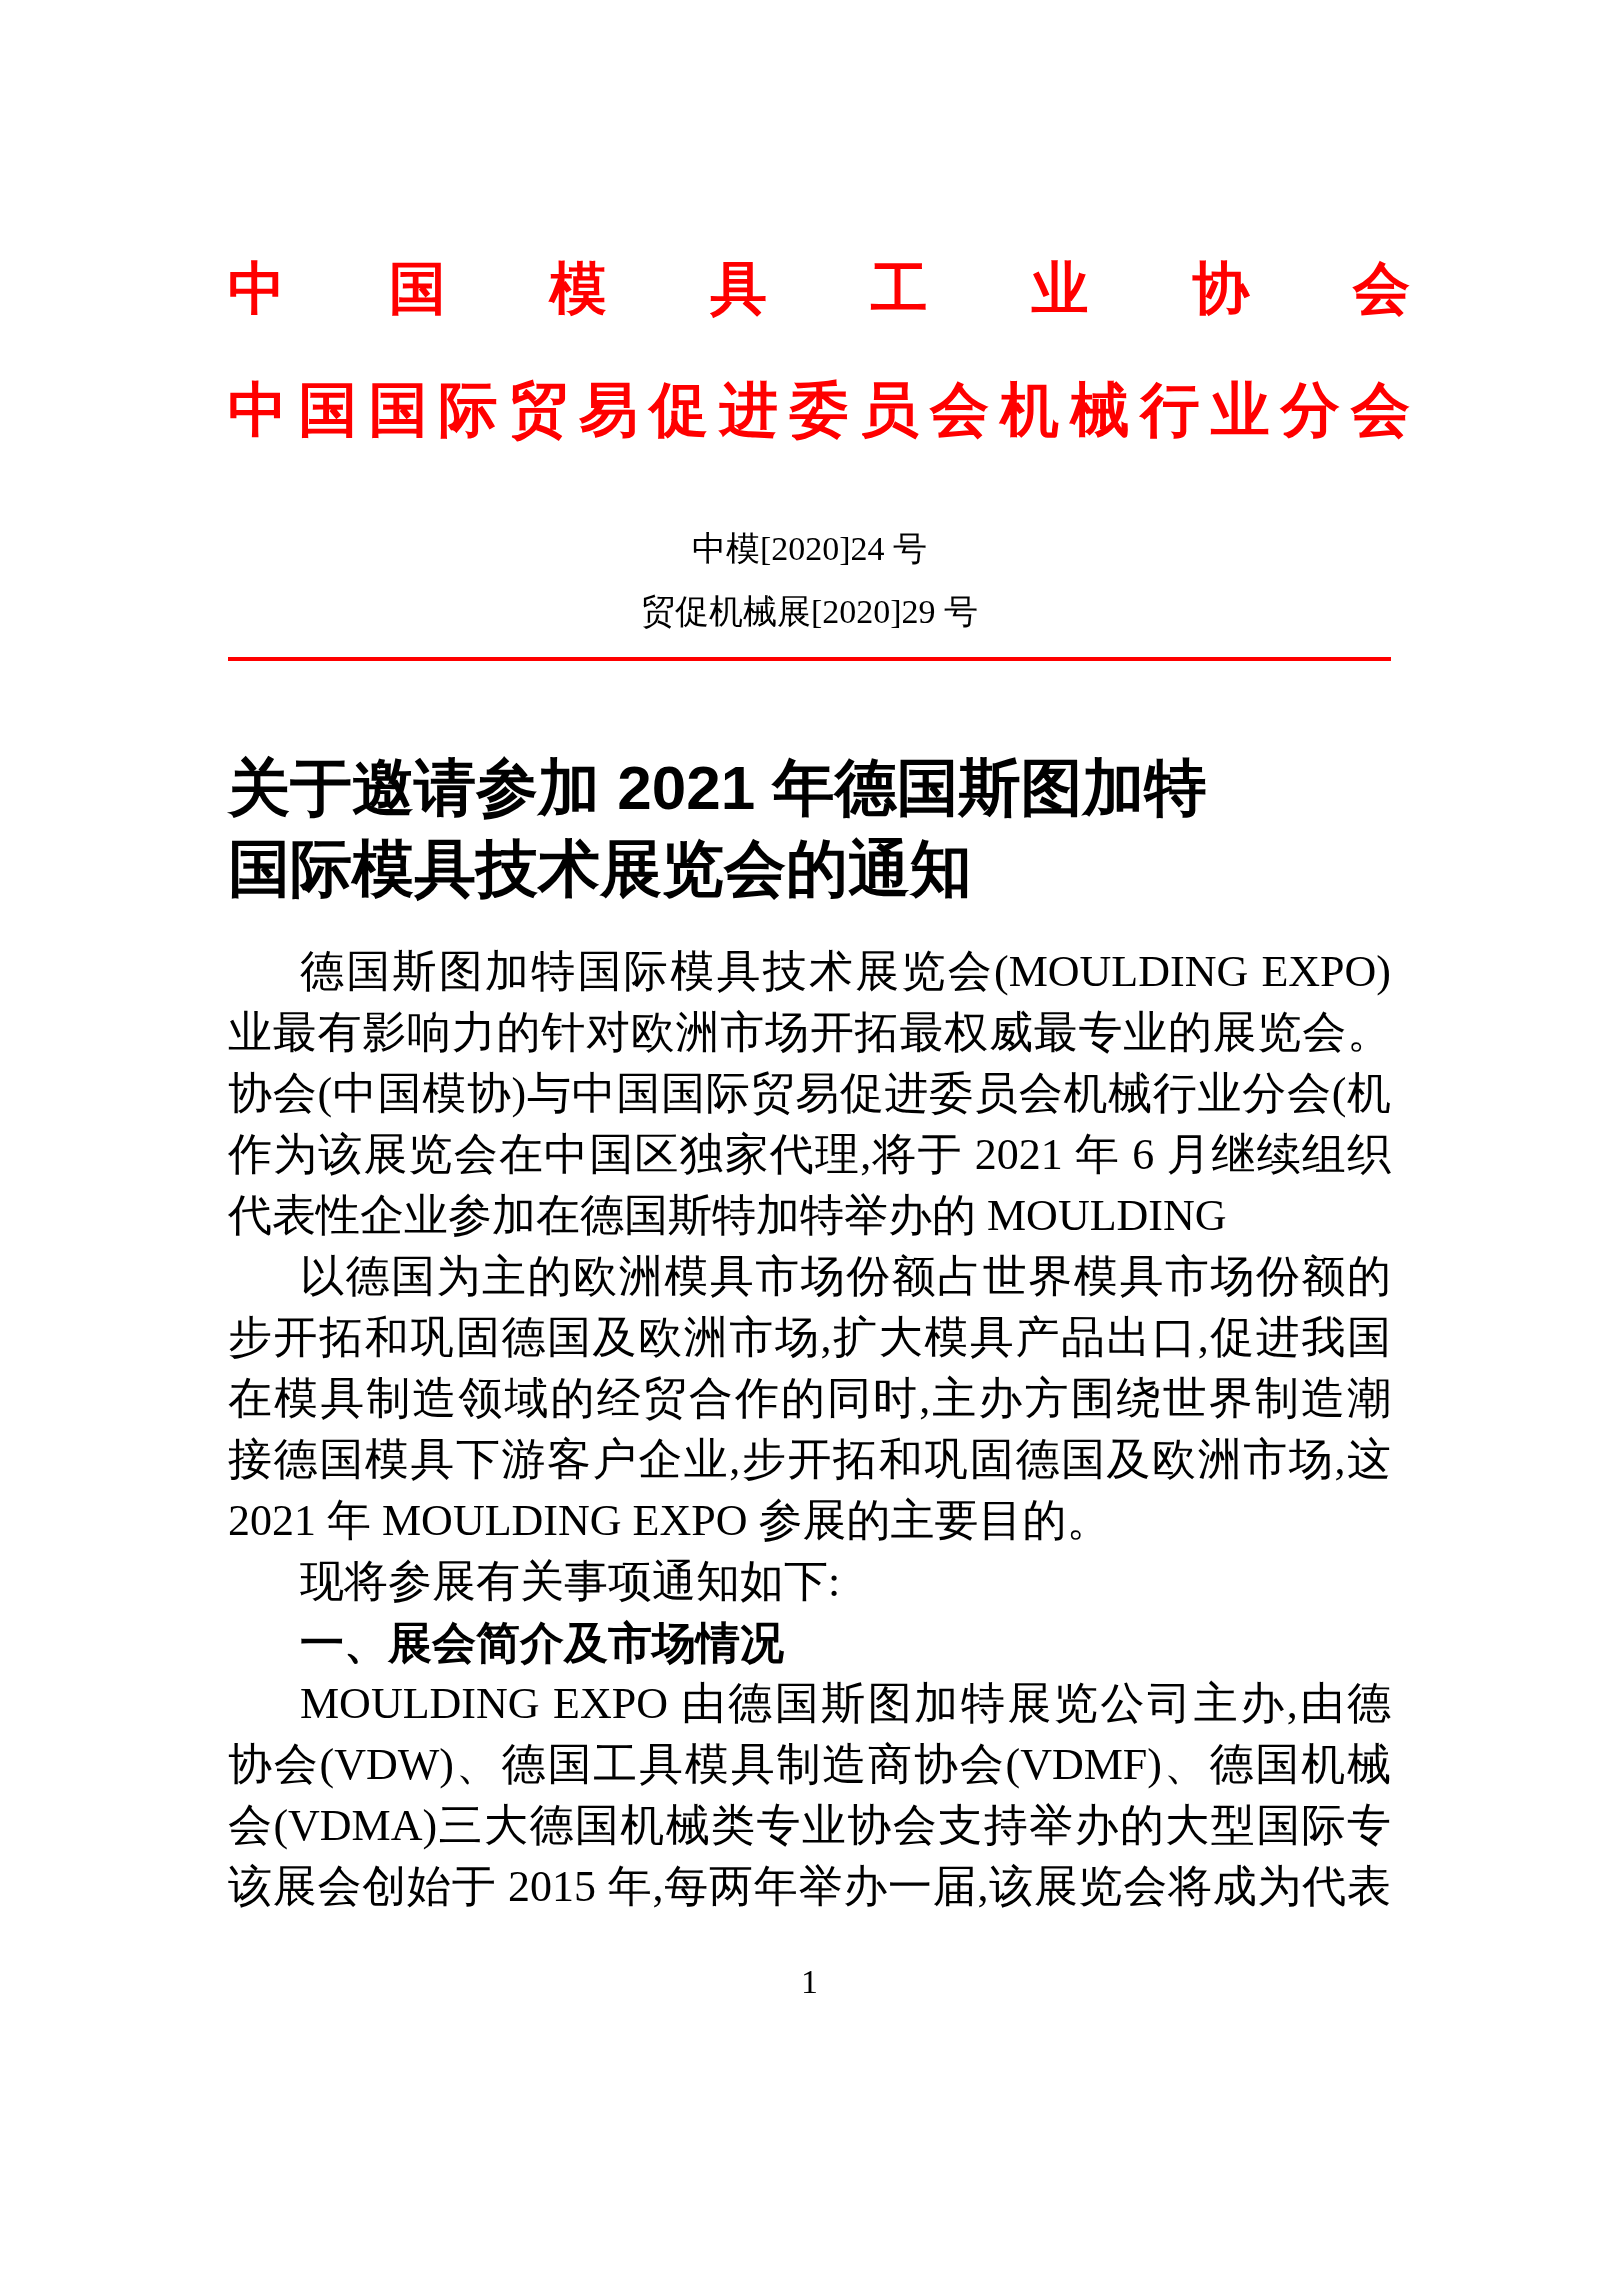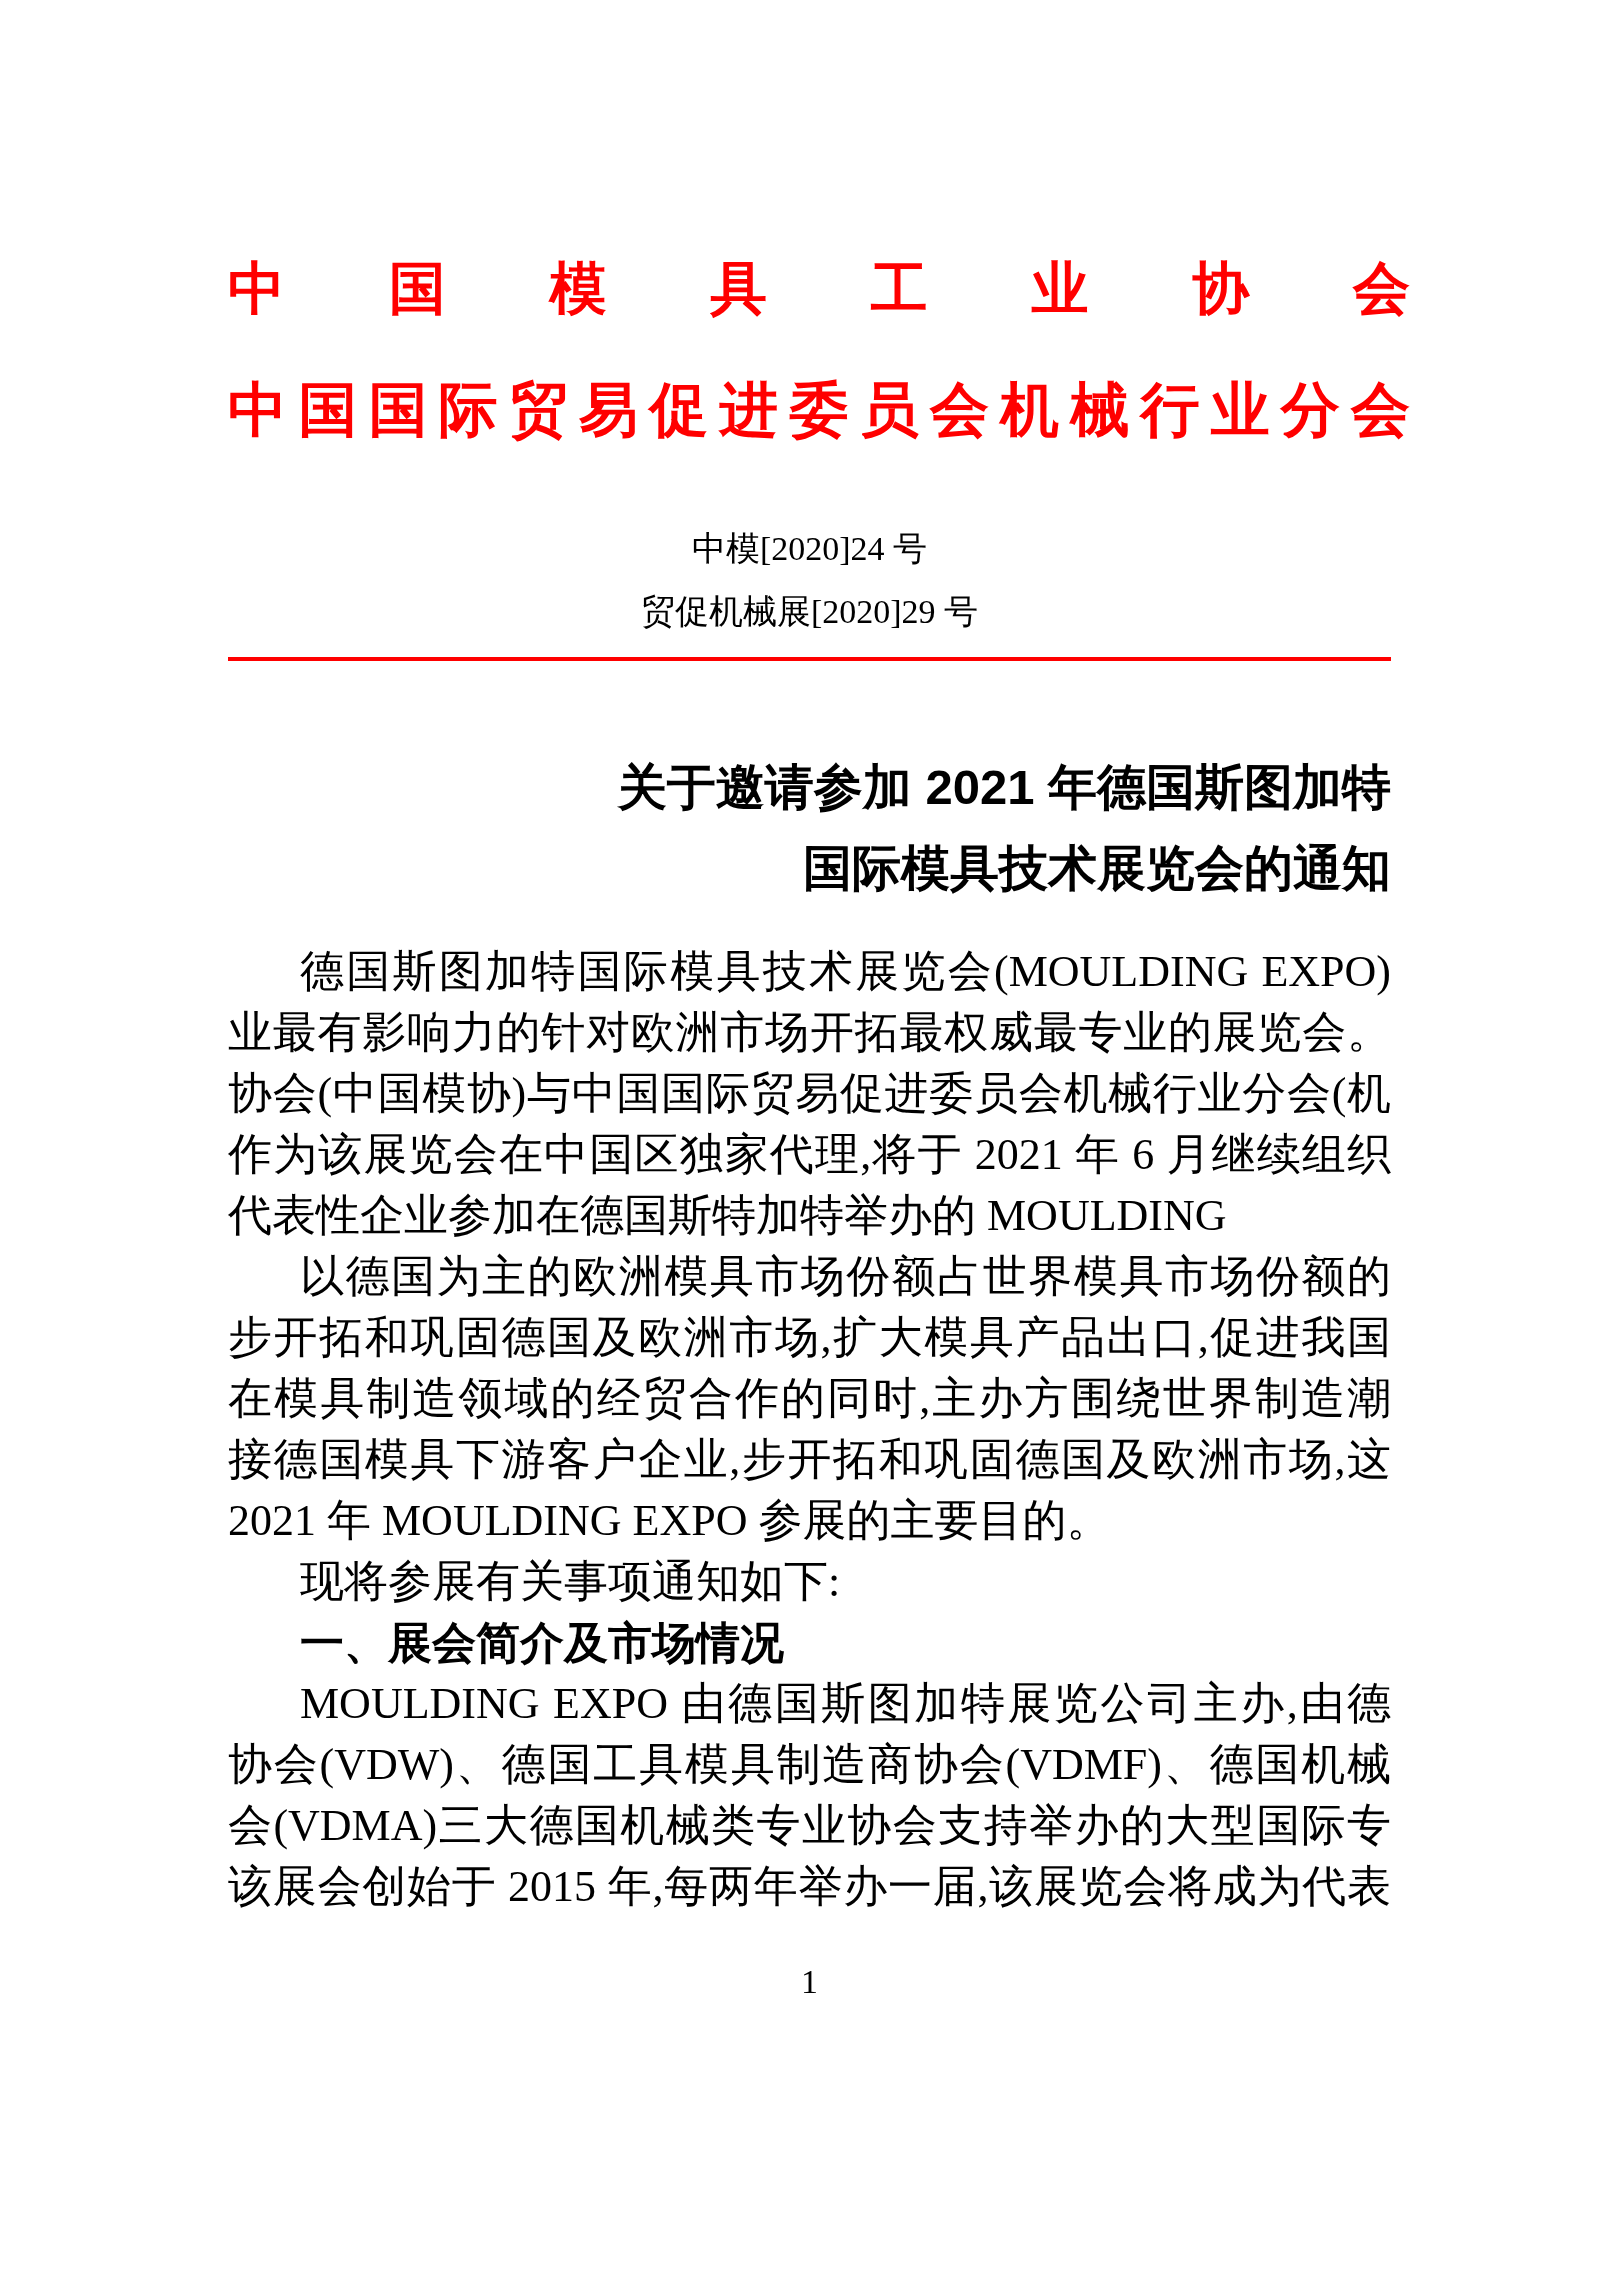--- a/index.html
+++ b/index.html
@@ -30,24 +30,24 @@
   .doc-numbers {
     margin-top: 76px;
     text-align: center;
     font-size: 34px;
     line-height: 63px;
   }
   .red-rule { margin-top: 14.3px; height: 3.8px; background: var(--red); }
   
   .doc-title {
     margin-top: 86px;
-    text-align: right;
+    text-align: left;
     font-family: "Liberation Sans", "DejaVu Sans", sans-serif;
     font-weight: bold;
-    font-size: 49px;
+    font-size: 62px;
     line-height: 81px;
   }
   
   .body-block { margin-top: 32px; }
   .line {
     font-size: 44px;
     line-height: 61px;
     height: 61px;
     overflow: hidden;
   }

